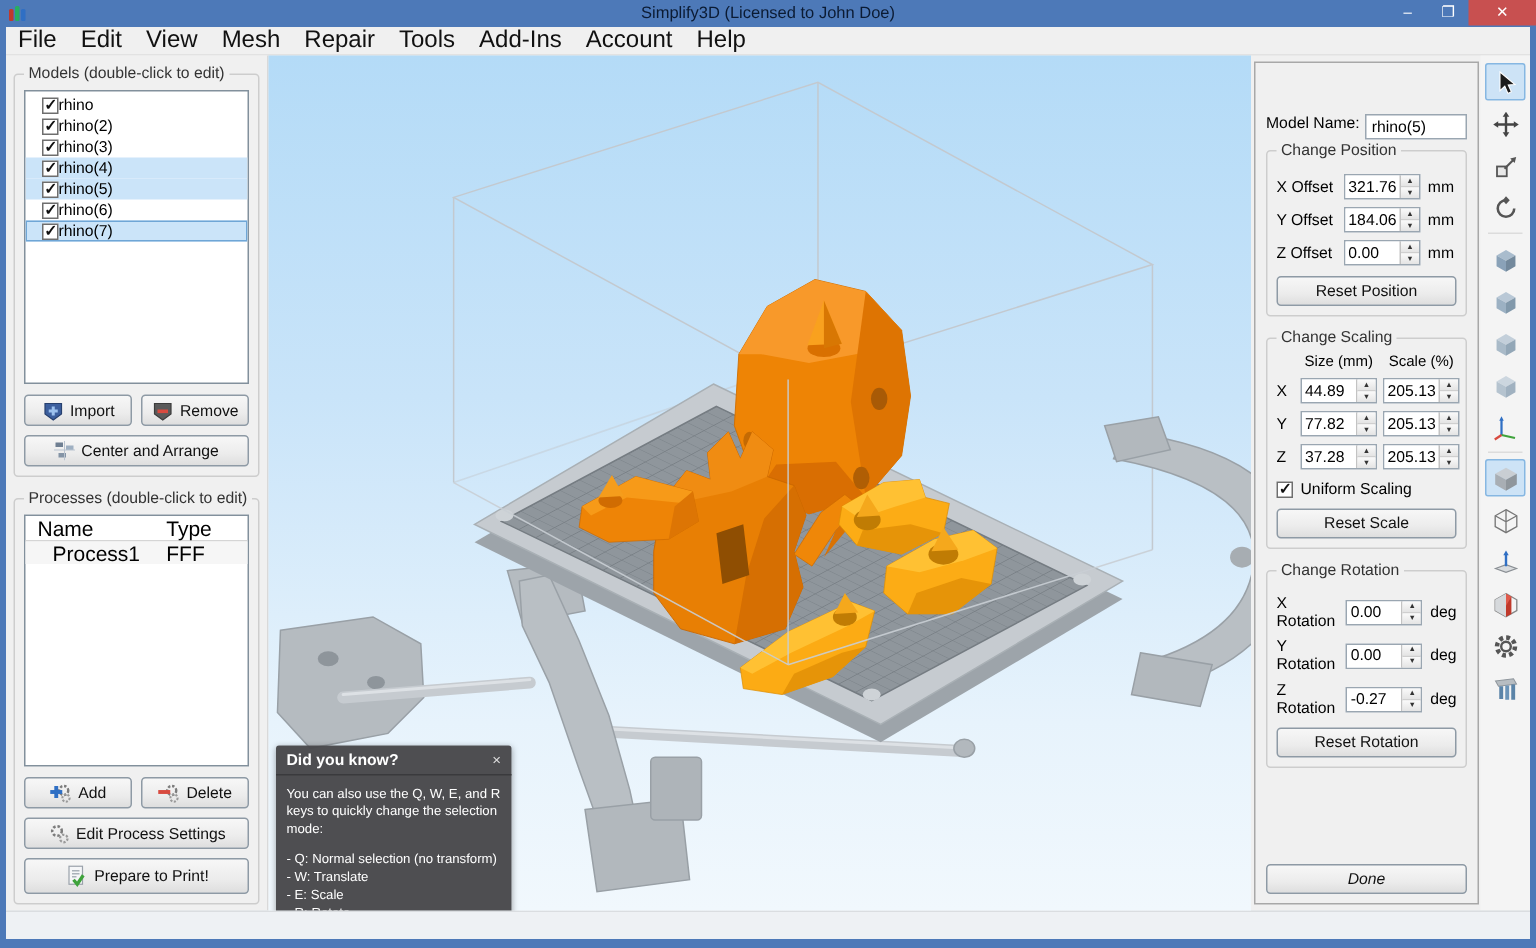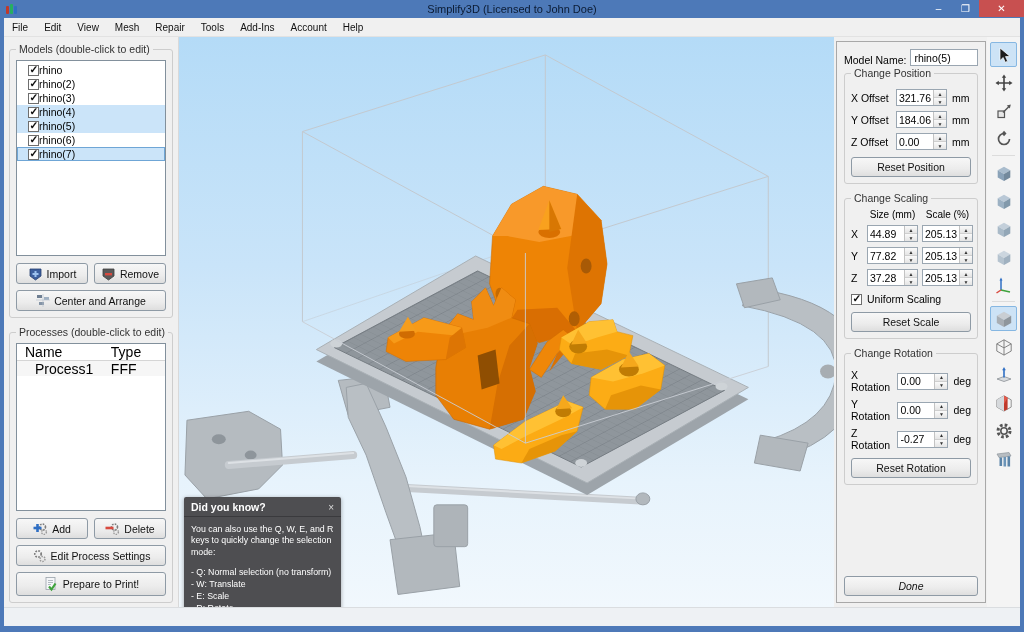--- a/index.html
+++ b/index.html
@@ -10,21 +10,21 @@
   .titlebar { position:absolute; top:0; left:0; right:0; height:18px; display:flex; align-items:center; color:#e9eef6; }
   .app-icon { margin-left:5px; width:13px; height:13px; }
   .title-text { position:absolute; left:0; right:0; text-align:center; font-size:11px; color:#0b1b33; }
   .win-controls { position:absolute; right:0; top:0; height:18px; display:flex; }
   .win-btn { width:27px; height:17px; display:flex; align-items:center; justify-content:center; color:#fff; font-size:10px; line-height:1; }
   .win-btn.close { width:45px; background:#c85050; }
 
   
   .app-body { position:absolute; top:18px; left:4px; right:4px; bottom:6px; background:#f0f0f0; display:flex; flex-direction:column; }
   .menubar { height:19px; background:#f0f0f0; display:flex; align-items:center; border-bottom:1px solid #e2e2e2; }
-  .menu-item { padding:0 8px; font-size:10px; color:#111; height:19px; display:flex; align-items:center; }
+  .menu-item { padding:0 8px; font-size:16px; color:#111; height:19px; display:flex; align-items:center; }
 
   
   .content { flex:1; display:flex; min-height:0; }
   .left-panel { width:175px; background:#f0f0f0; padding:5px 5px 4px 5px; display:flex; flex-direction:column; border-right:1px solid #d9d9d9; }
   .viewport { position:relative; flex:1; background:linear-gradient(#b4dbf7 0%, #c9e4f9 40%, #e7f3fc 78%, #f1f8fd 100%); overflow:hidden; }
   .right-wrap { display:flex; }
   .right-panel { width:150px; margin:4px 1px 4px 2px; background:#f0f0f0; border:1px solid #a8a8a8; padding:7px 7px 6px 7px; display:flex; flex-direction:column; font-size:10.5px; }
   .toolbar { width:33px; background:#f4f4f4; display:flex; flex-direction:column; align-items:center; padding-top:5px; gap:3px; }
 
   
@@ -50,21 +50,21 @@
   .proc-group { flex:1; display:flex; flex-direction:column; margin-top:14px; }
   .proc-table { background:#fff; border:1px solid #82909c; flex:1; font-size:14px; display:flex; flex-direction:column; }
   .proc-head { display:flex; border-bottom:1px solid #d5d5d5; height:17px; align-items:center; }
   .proc-head span { padding-left:8px; }
   .proc-col1 { width:58%; } .proc-col2 { width:42%; }
   .proc-row { display:flex; height:15px; align-items:center; background:#f6f6f6; }
   .proc-row span { padding-left:8px; }
   .proc-row .proc-col1 { padding-left:18px; }
 
   
-  .mn-row { display:flex; align-items:flex-end; gap:4px; }
+  .mn-row { display:flex; align-items:flex-start; gap:4px;margin-top:27px; }
   .text-input { flex:1; height:17px; border:1px solid #9aa6b1; background:#fff; font-size:10.5px; padding:0 3px; font-family:"Liberation Sans",sans-serif; min-width:0;}
   .num-row { display:flex; align-items:center; gap:5px; margin-top:5px; }
   .num-label { width:46px; }
   .spin-box { display:flex; height:17px; border:1px solid #9aa6b1; background:#fff; }
   .spin-box input { width:36px; border:0; font-size:10.5px; padding:0 2px; font-family:"Liberation Sans",sans-serif; min-width:0; }
   .spinner { width:13px; display:flex; flex-direction:column; border-left:1px solid #c3c3c3; }
   .spinner div { flex:1; display:flex; align-items:center; justify-content:center; font-size:5px; color:#333; background:linear-gradient(#fafafa,#e4e4e4); }
   .spinner div:first-child { border-bottom:1px solid #cfcfcf; }
   .unit { width:22px; }
   .reset-btn { margin-top:7px; height:20px; }

